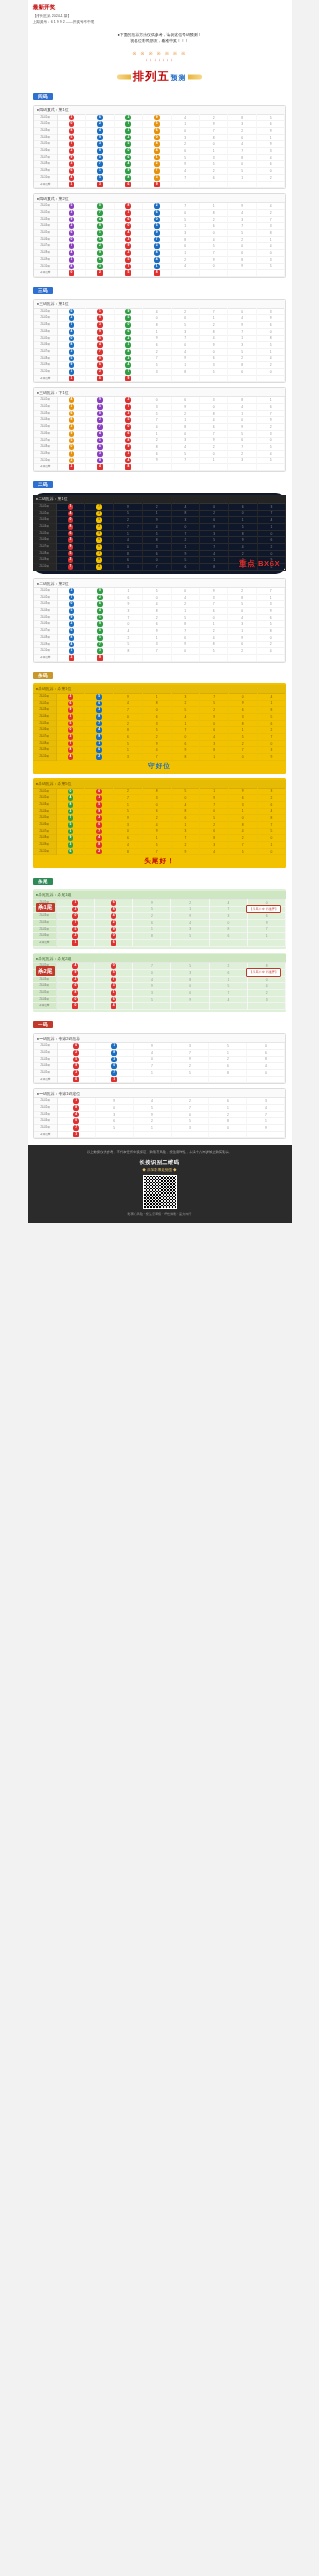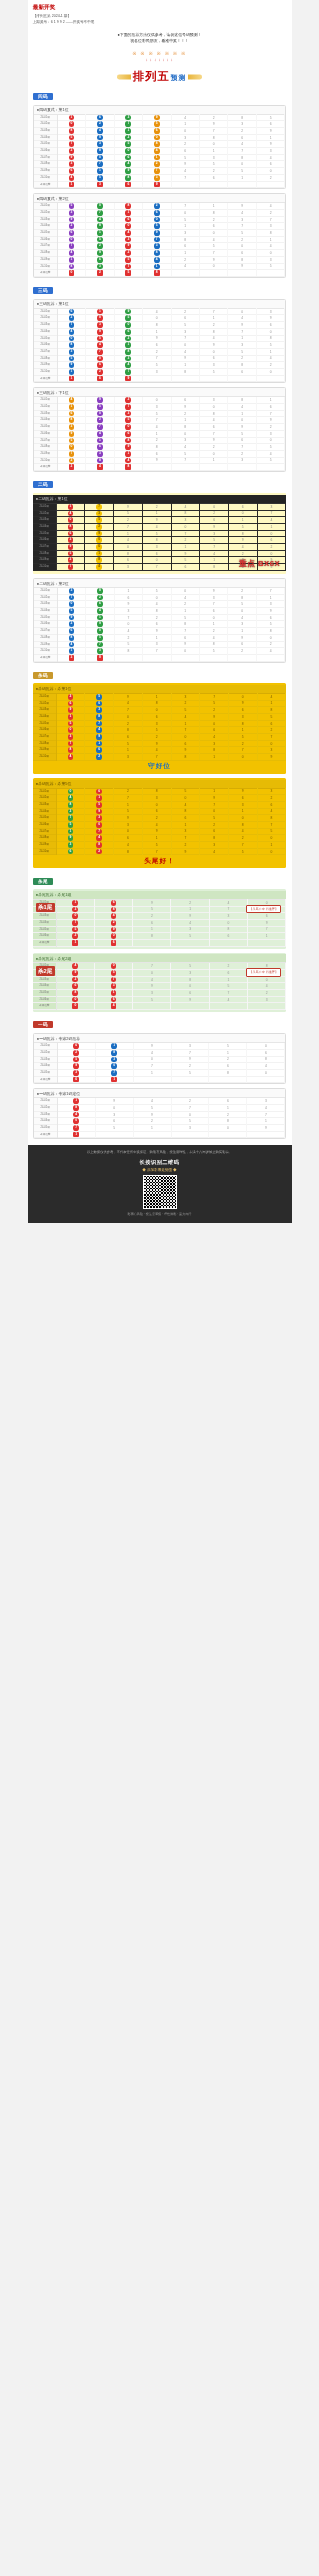--- a/index.html
+++ b/index.html
@@ -186,23 +186,23 @@
     color: #fff;
     font-size: 3.3px;
     line-height: 5.7px;
     text-align: center;
     font-weight: bold;
     display: inline-block;
   }
 
   
   .dark-card {
-    background: #fef9c3;
+    background: #0f172a;
     margin: 2.6px 5.2px 4.1px 5.2px;
-    border-radius: 1px;
+    border-radius: 10px;
     padding: 2.1px 0 3.1px 0;
     position: relative;
   }
   .dark-card .row-labels { background: #262626; border-right: 0.5px solid #333; }
   .dark-card .row-label { color: #9a9a9a; border-bottom: 0.5px solid #2b2b2b; }
   .dark-card .grid-row { border-bottom: 0.5px solid #2b2b2b; }
   .dark-card .cell { color: #888; border-right: 0.5px solid #262626; }
   .dark-card .card-head { background: #242424; color: #ddd; border-bottom: 0.5px solid #333; }
   .dark-stamp {
     position: absolute;

